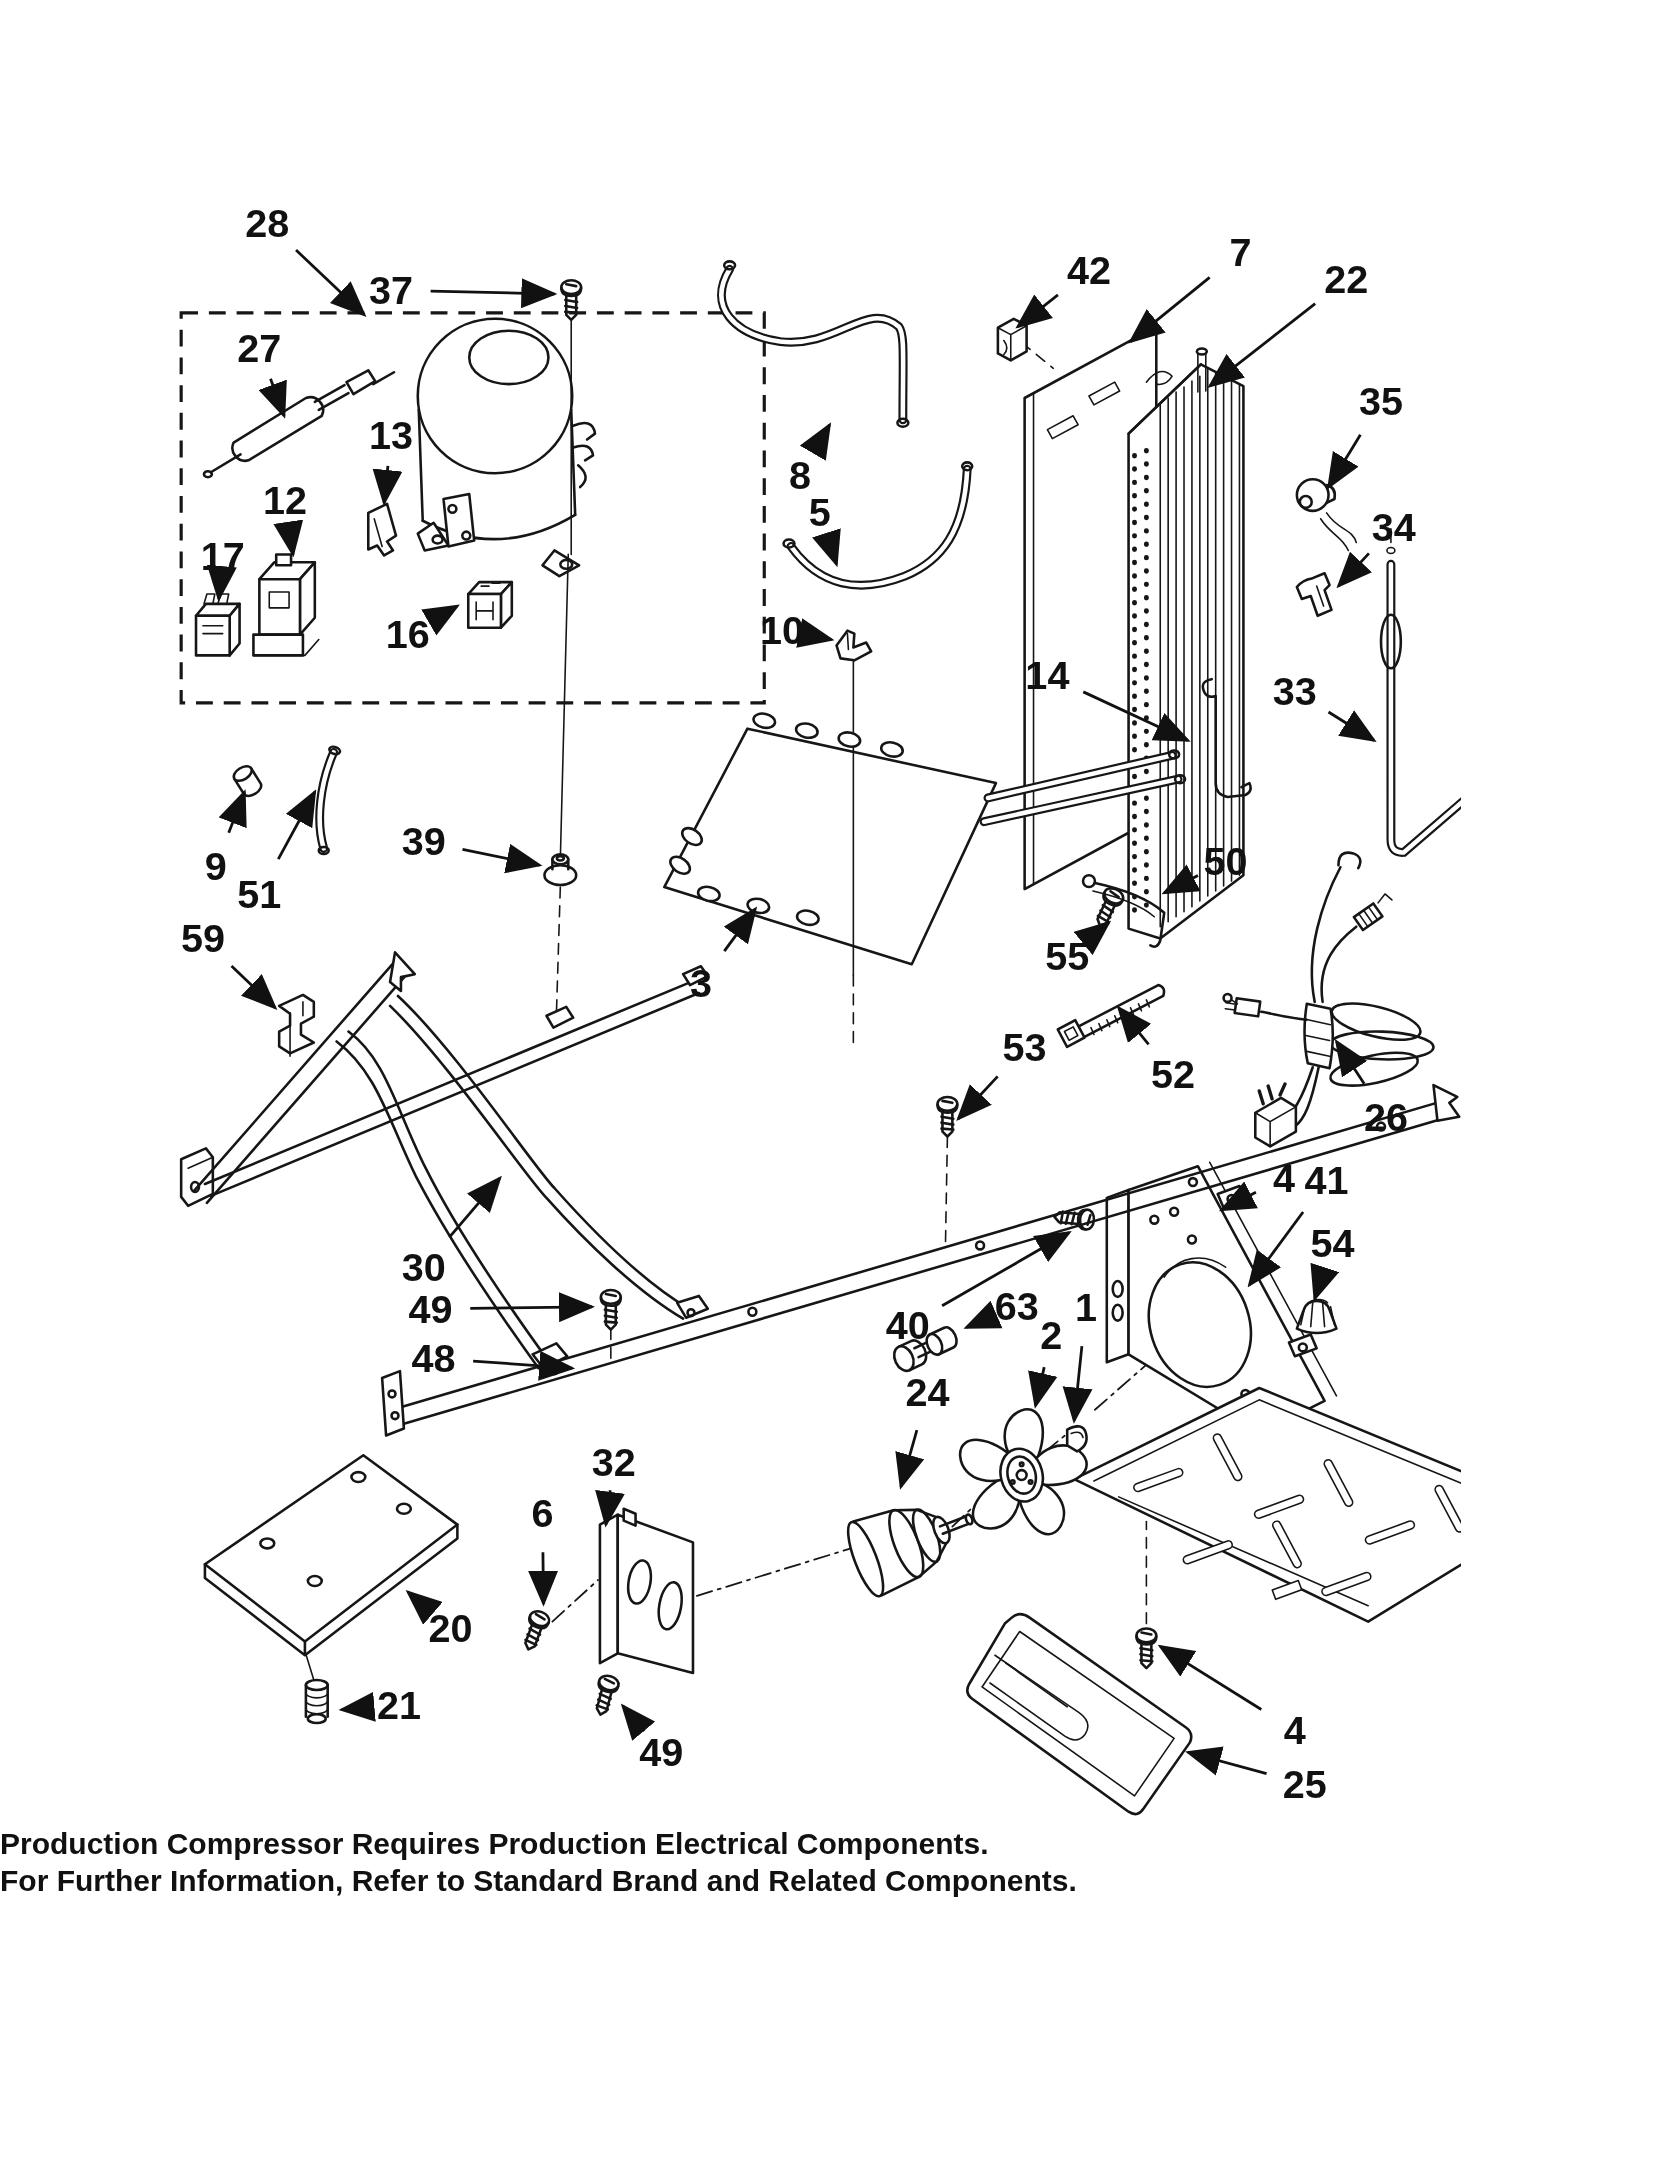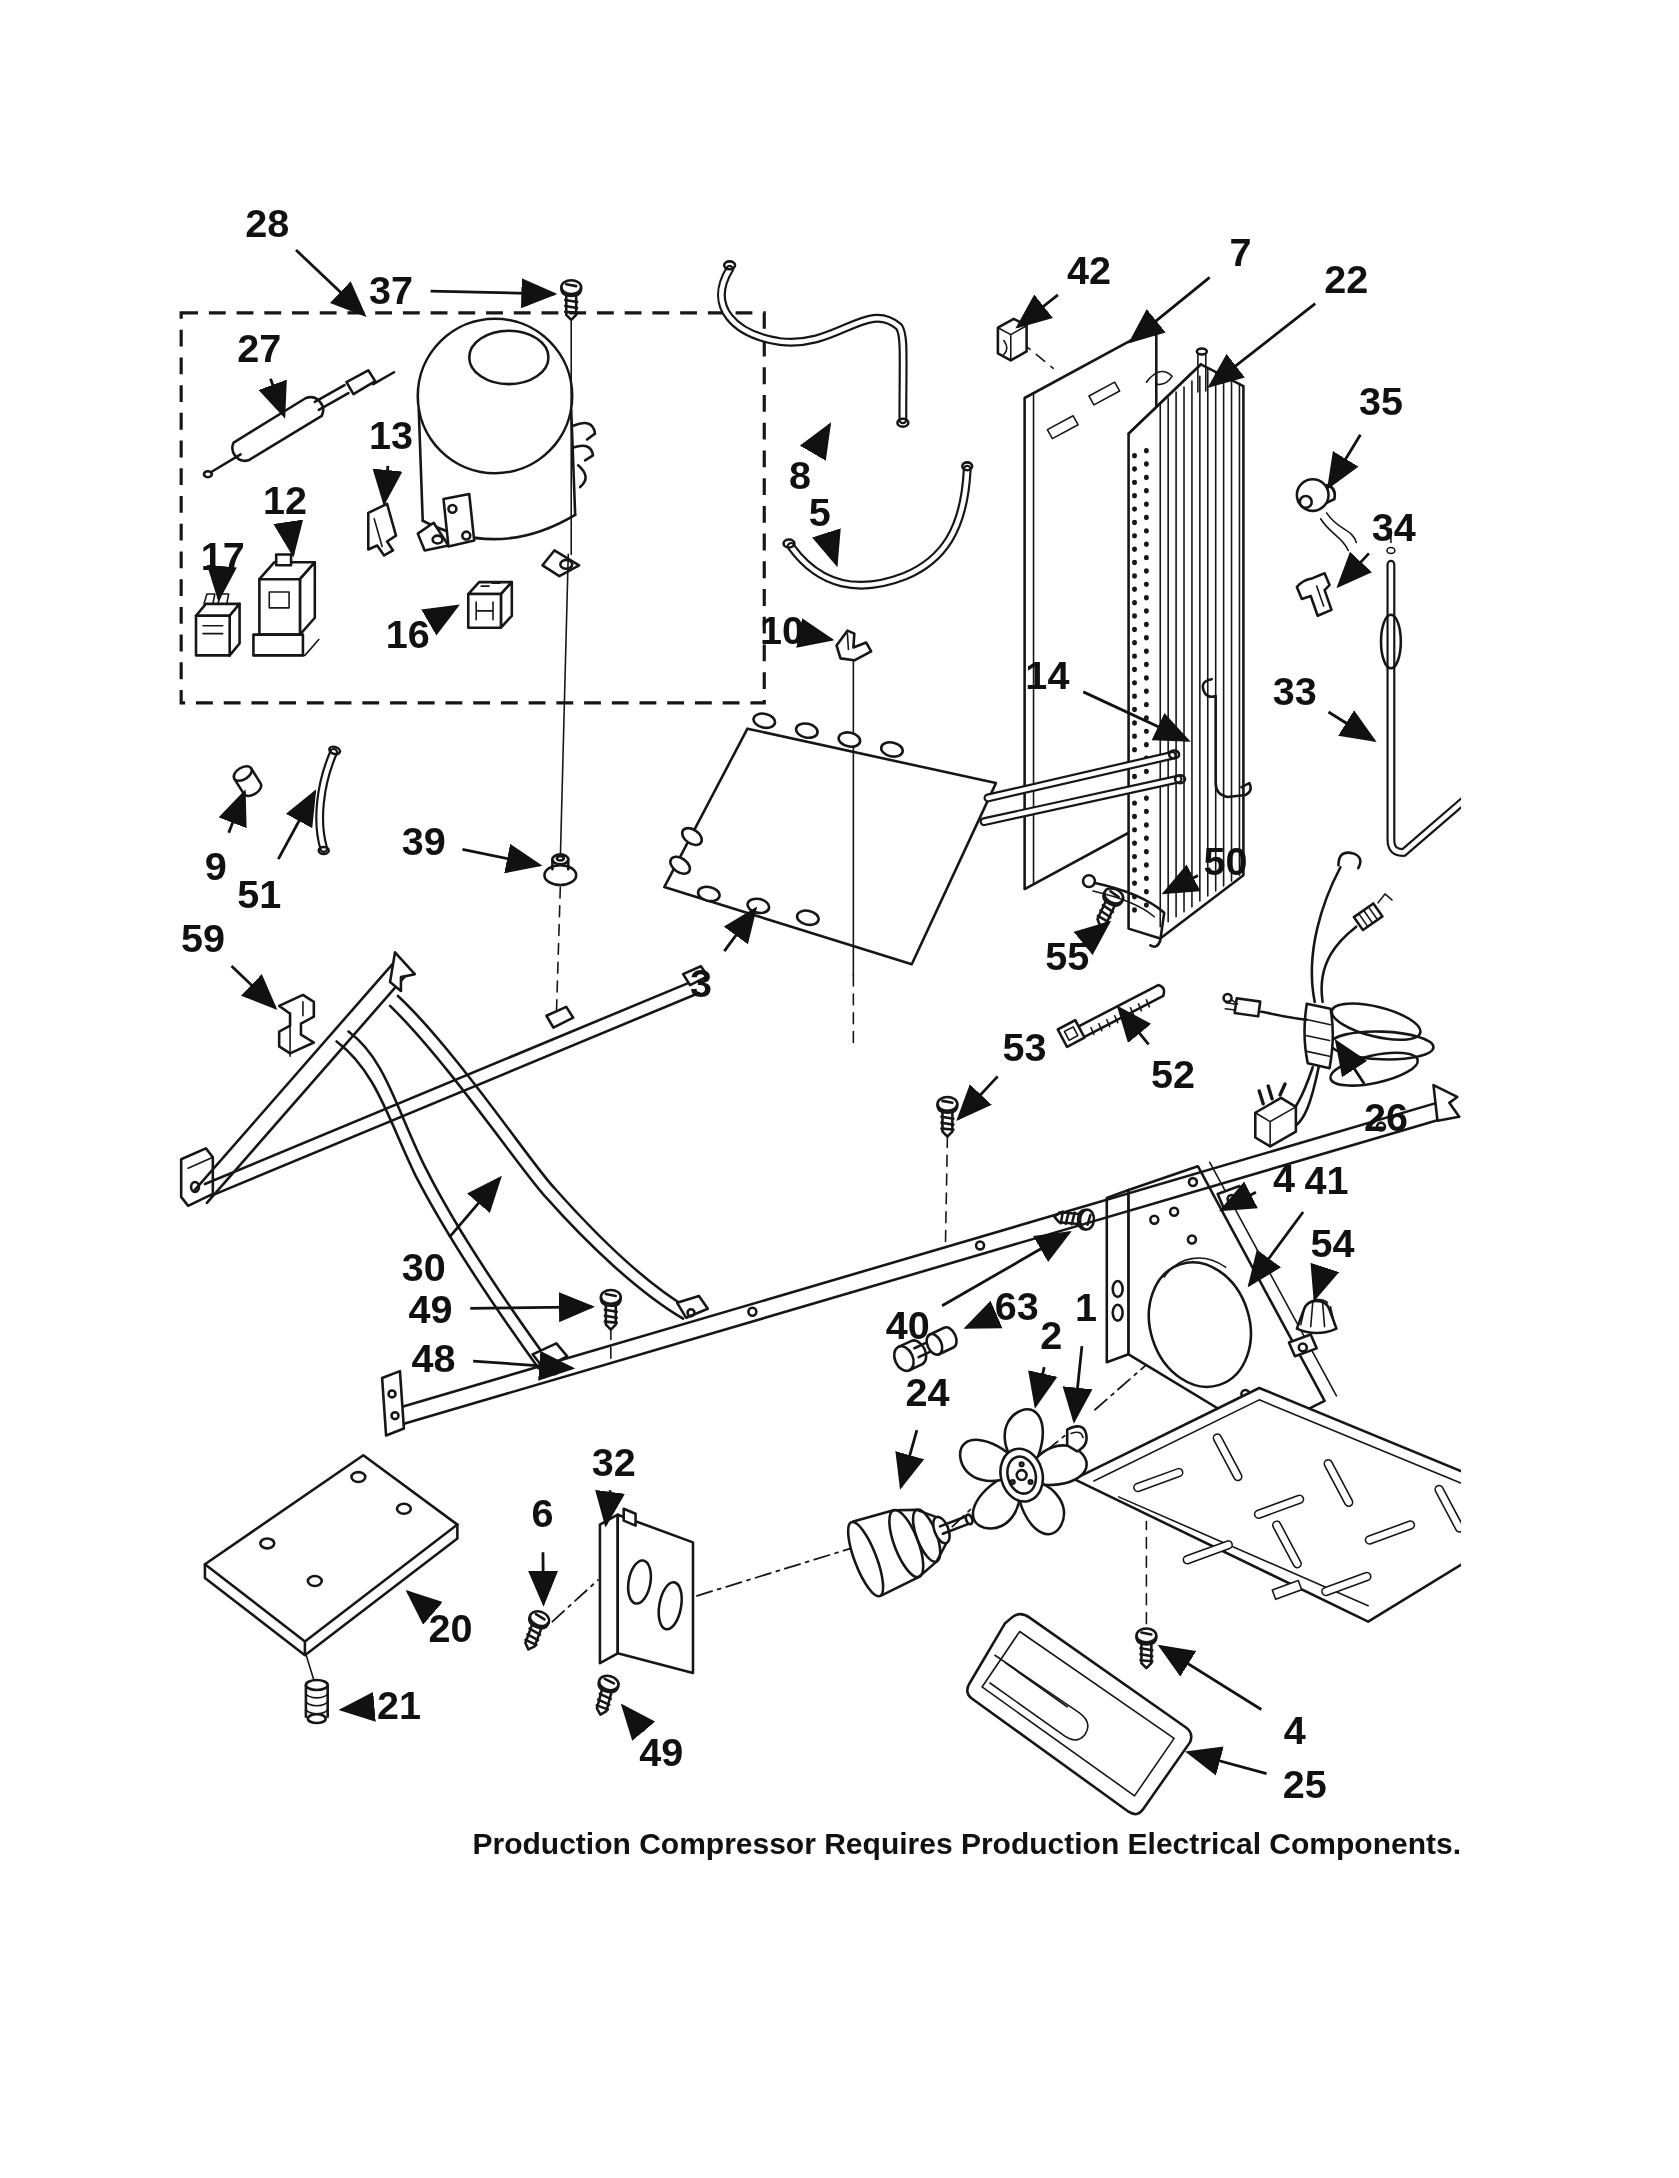--- a/index.html
+++ b/index.html
@@ -8,21 +8,21 @@
   svg.diagram{position:absolute;left:0;top:0;}
   .ln{fill:none;stroke:#161616;stroke-width:2.6;stroke-linecap:round;stroke-linejoin:round;}
   .thin{fill:none;stroke:#161616;stroke-width:1.6;stroke-linecap:round;stroke-linejoin:round;}
   .tube{fill:none;stroke:#161616;stroke-width:9;stroke-linecap:round;}
   .tubein{fill:none;stroke:#ffffff;stroke-width:4.6;stroke-linecap:round;}
   .dots{fill:none;stroke:#161616;stroke-width:5;stroke-linecap:round;stroke-dasharray:.5 13;}
   .dash{stroke-dasharray:11 8;}
   .dashdot{fill:none;stroke:#161616;stroke-width:1.8;stroke-dasharray:16 6 3 6;}
   .leader{stroke:#111;stroke-width:2.8;fill:none;}
   .callout{font-family:"Liberation Sans",sans-serif;font-weight:700;font-size:40px;fill:#111;text-anchor:middle;}
-  .footer{position:absolute;left:0;right:0;top:1825px;text-align:right;font-weight:700;font-size:30px;line-height:37px;color:#111;}
+  .footer{position:absolute;left:0;right:0;top:1825px;text-align:left;font-weight:700;font-size:30px;line-height:37px;color:#111;}
 </style>
 </head>
 <body>
 
 <div class="page">
 <svg class="diagram" width="1679" height="2178" viewBox="0 0 1696 2200">
   <defs>
     <marker id="arrowhead" viewBox="0 0 12 10" refX="11" refY="5" markerWidth="13" markerHeight="11" orient="auto">
       <path d="M0,0 L12,5 L0,10 z" fill="#111"></path>
     </marker>
@@ -490,15 +490,16 @@
         <text x="668" y="1784" class="callout">49</text>
         <line x1="1274.0800678397966" y1="1726.8000423998728" x2="1172" y2="1663" class="leader" marker-end="url(#arrowhead)"></line>
         <text x="1308" y="1762" class="callout">4</text>
         <line x1="1279.394386889201" y1="1791.5306811902917" x2="1200" y2="1770" class="leader" marker-end="url(#arrowhead)"></line>
         <text x="1318" y="1816" class="callout">25</text>
       </g>
 </svg>
 
 <div class="footer">
   <div>Production Compressor Requires Production Electrical Components.</div>
+  <div>For Further Information, Refer to Standard Brand and Related Components.</div>
 </div>
 </div>
 
 
 </body></html>

